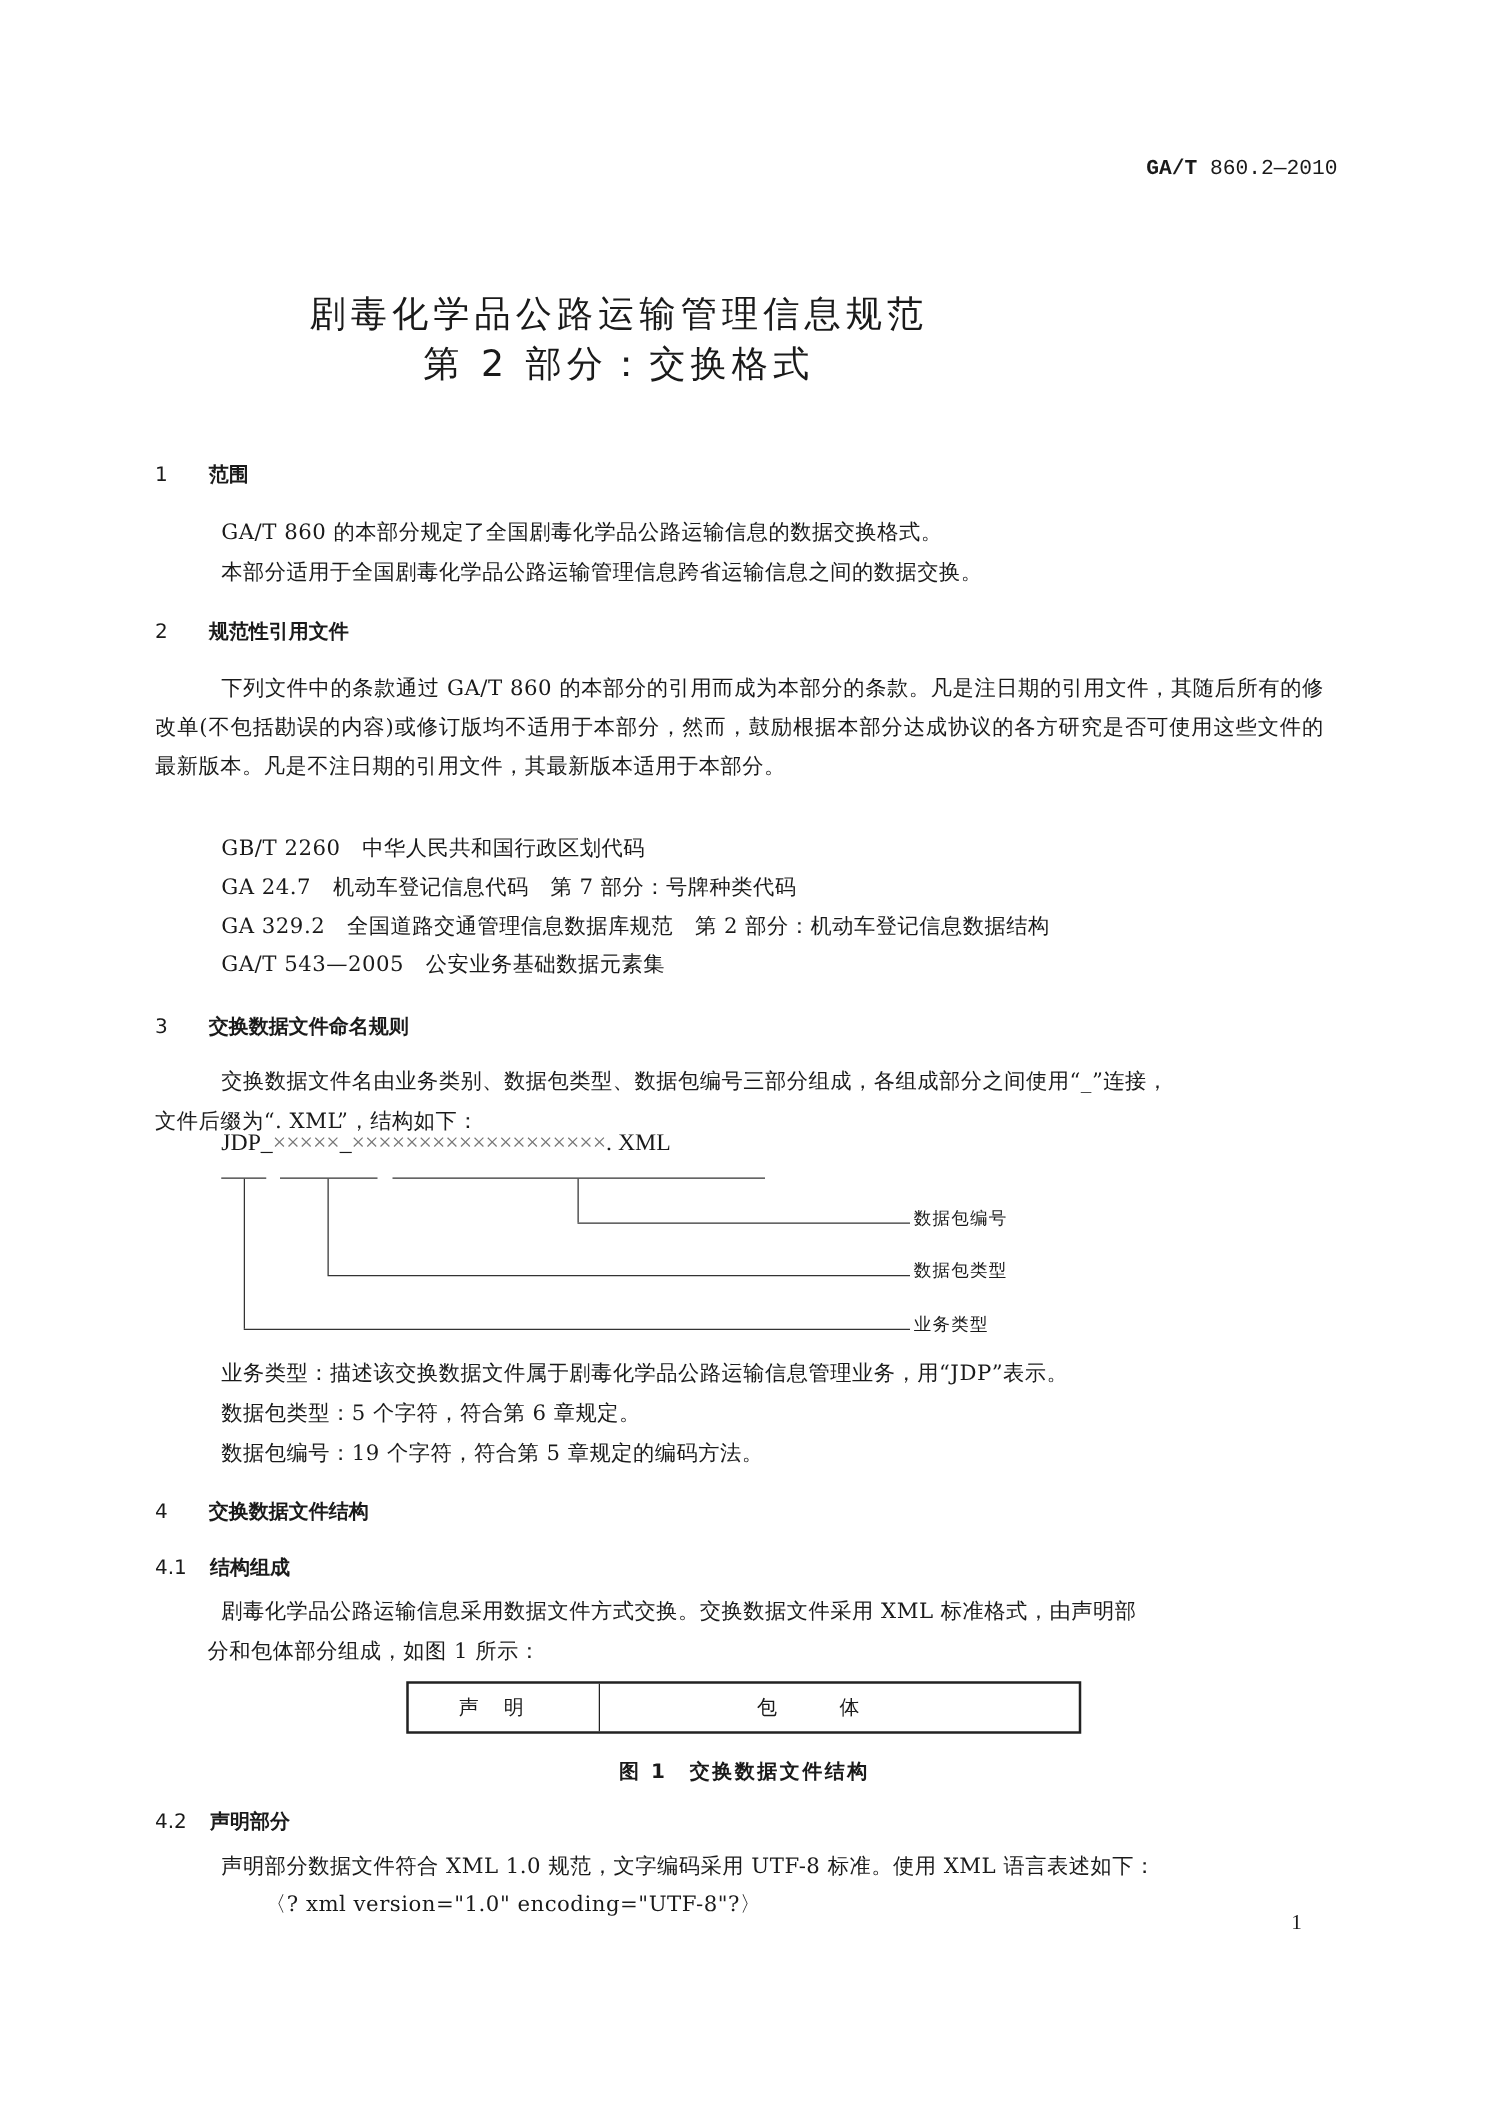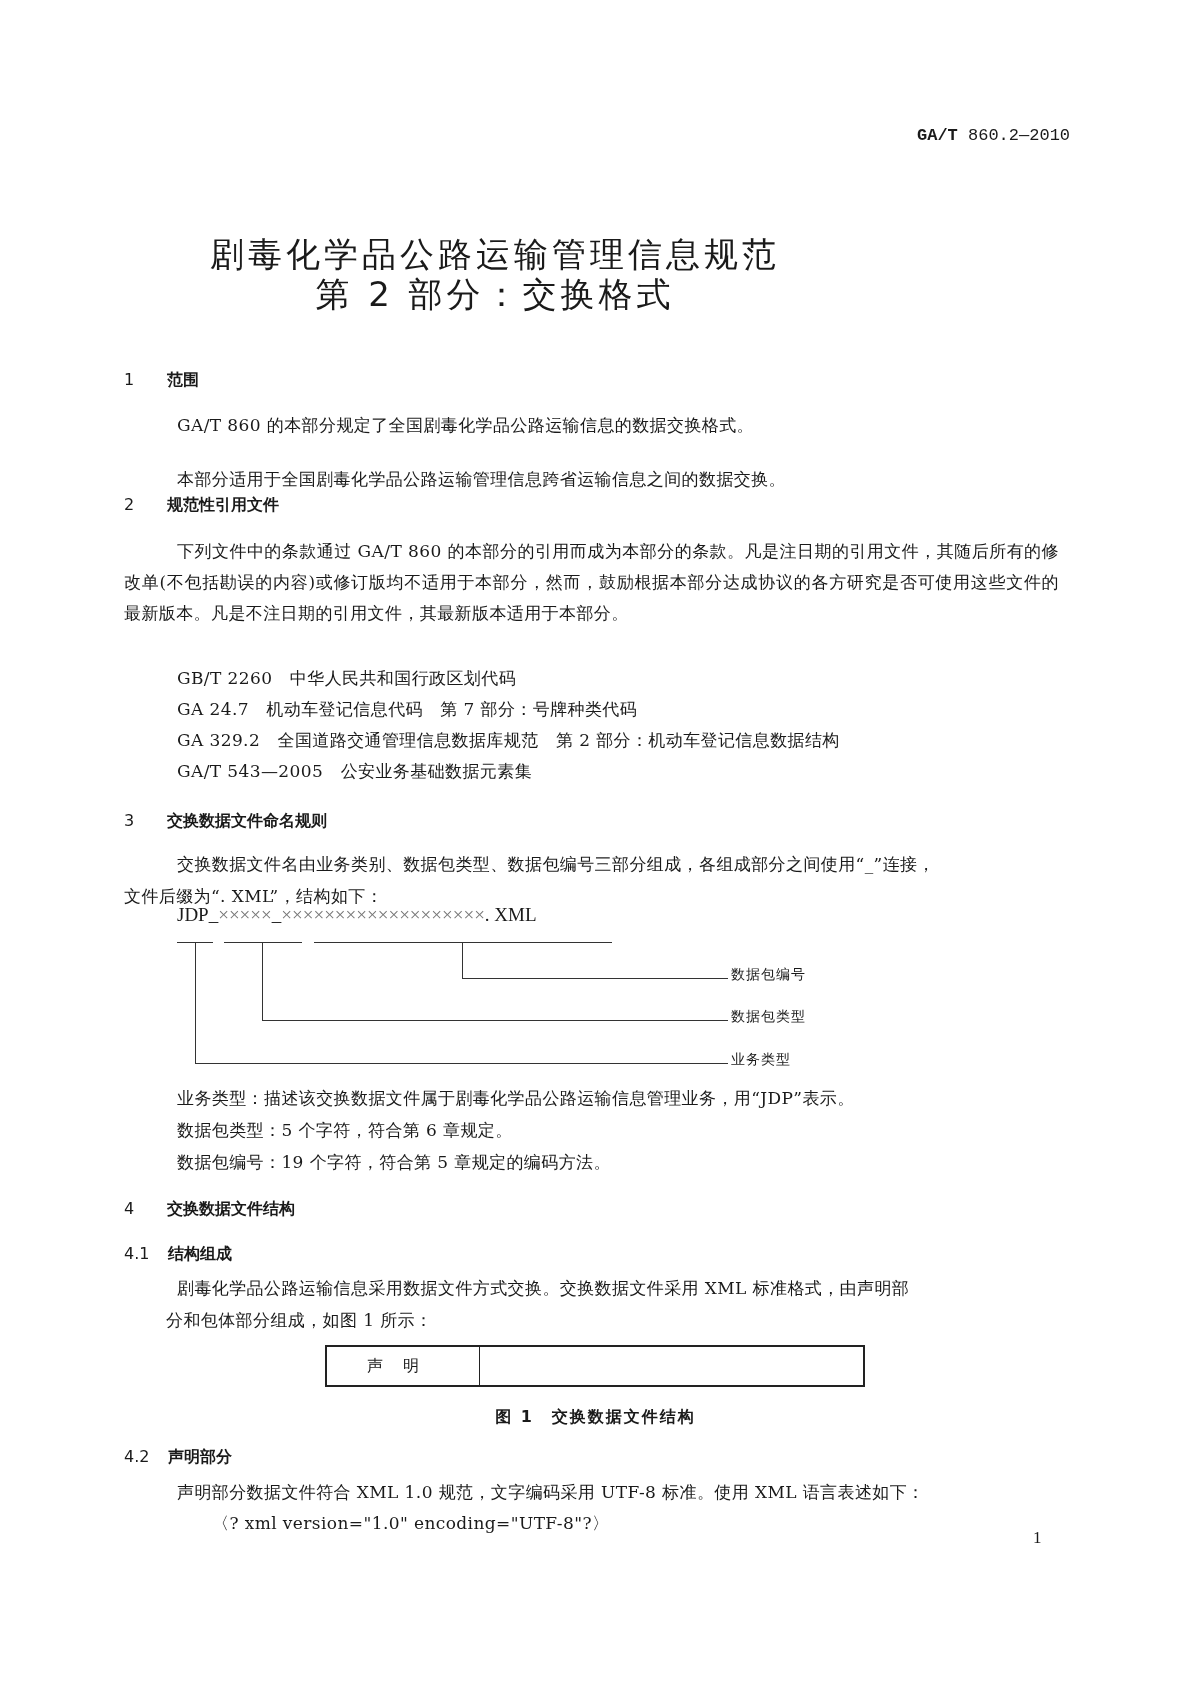--- a/index.html
+++ b/index.html
@@ -1,20 +1,20 @@
 <!DOCTYPE html>
 <html><head>
 <meta charset="utf-8">
 <style>
   html, body { margin: 0; padding: 0; background: #ffffff; }
   body { width: 1191px; height: 1684px; position: relative; overflow: hidden; color: #1a1a1a; }
   .abs { position: absolute; white-space: nowrap; }
   .std { left: 917px; top: 126px; font-size: 17px; font-family: Liberation Mono, monospace; }
   .std b { font-weight: bold; }
-  .title { left: 0; width: 990px; text-align: center; font-family: "DejaVu Sans", sans-serif; font-size: 34px; letter-spacing: 4px; }
+  .title { left: 0; width: 990px; text-align: center; font-family: "DejaVu Sans", sans-serif; font-size: 29px; letter-spacing: 4px; }
   .h1 { font-family: "DejaVu Sans", sans-serif; font-weight: bold; font-size: 16px; left: 124px; }
   .h1 .num { display: inline-block; width: 43px; font-weight: normal; }
   .h2num { display: inline-block; width: 44px; font-weight: normal; }
   .p { font-family: "DejaVu Serif", serif; font-size: 17px; letter-spacing: 0.4px; }
   .ind { left: 177px; }
   .full { left: 124px; width: 935px; white-space: normal; line-height: 31px; text-indent: 53px; text-align: justify; }
   .line { position: absolute; background: #333; }
   .diag-label { font-family: Liberation Mono, monospace; font-size: 14px; letter-spacing: 1px; }
   .fig-box { position: absolute; left: 325px; top: 1345px; width: 540px; height: 42px; border: 2px solid #222; box-sizing: border-box; display: flex; }
   .fig-cell { display: flex; align-items: center; justify-content: center; font-family: "DejaVu Sans", sans-serif; font-size: 16px; letter-spacing: 20px; text-align: right; }
@@ -32,21 +32,21 @@
   <span>860.2—2010</span>
 </div>
 
 <div class="abs title" style="top:232px;">剧毒化学品公路运输管理信息规范</div>
 <div class="abs title" style="top:272px;">第 2 部分：交换格式</div>
 
 <div class="abs h1" style="top:370px;">
   <span class="num">1</span><span>范围</span>
 </div>
 <div class="abs p ind" style="top:414px;">GA/T 860 的本部分规定了全国剧毒化学品公路运输信息的数据交换格式。</div>
-<div class="abs p ind" style="top:468px;">本部分适用于全国剧毒化学品公路运输管理信息跨省运输信息之间的数据交换。</div>
+<div class="abs p ind" style="top:446px;">本部分适用于全国剧毒化学品公路运输管理信息跨省运输信息之间的数据交换。</div>
 
 <div class="abs h1" style="top:495px;">
   <span class="num">2</span><span>规范性引用文件</span>
 </div>
 <div class="abs p full" style="top:536px;">下列文件中的条款通过 GA/T 860 的本部分的引用而成为本部分的条款。凡是注日期的引用文件，其随后所有的修改单(不包括勘误的内容)或修订版均不适用于本部分，然而，鼓励根据本部分达成协议的各方研究是否可使用这些文件的最新版本。凡是不注日期的引用文件，其最新版本适用于本部分。</div>
 <div class="abs p ind" style="top:667px;">
   <span>GB/T 2260</span>　<span>中华人民共和国行政区划代码</span>
 </div>
 <div class="abs p ind" style="top:698px;">
   <span>GA 24.7</span>　<span>机动车登记信息代码　第 7 部分：号牌种类代码</span>
@@ -92,20 +92,21 @@
   <span class="num">4</span><span>交换数据文件结构</span>
 </div>
 <div class="abs h1" style="top:1244px;">
   <span class="h2num">4.1</span><span>结构组成</span>
 </div>
 <div class="abs p ind" style="top:1277px;">剧毒化学品公路运输信息采用数据文件方式交换。交换数据文件采用 XML 标准格式，由声明部</div>
 <div class="abs p" style="left:124px; top:1309px;margin-left:42px;">分和包体部分组成，如图 1 所示：</div>
 
 <div class="fig-box">
   <div class="fig-cell left">声明</div>
+  <div class="fig-cell right">包体</div>
 </div>
 <div class="abs caption" style="top:1407px;">图 1　交换数据文件结构</div>
 
 <div class="abs h1" style="top:1447px;">
   <span class="h2num">4.2</span><span>声明部分</span>
 </div>
 <div class="abs p ind" style="top:1481px;">声明部分数据文件符合 XML 1.0 规范，文字编码采用 UTF-8 标准。使用 XML 语言表述如下：</div>
 <div class="abs p" style="left:212px; top:1512px;">〈? xml version="1.0" encoding="UTF-8"?〉</div>
 
 <div class="abs pagenum">1</div>

